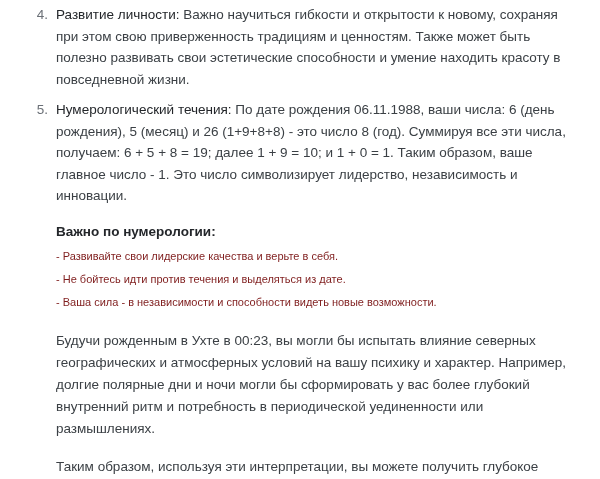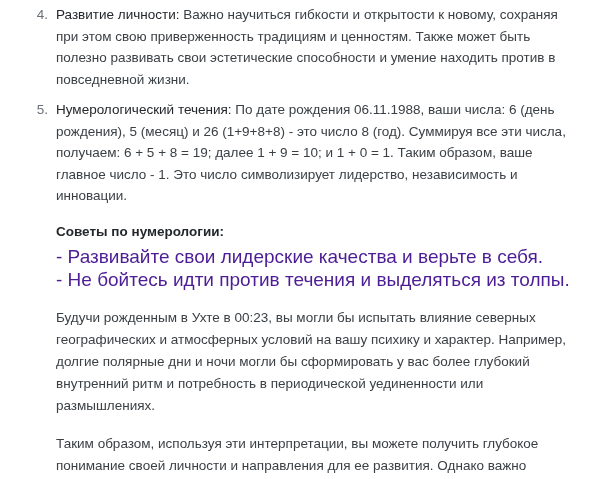--- a/index.html
+++ b/index.html
@@ -54,23 +54,23 @@
     margin-top: 14px;
   }
   .section-heading {
     font-size: 13.5px;
     line-height: 21.5px;
     font-weight: bold;
     color: #23262a;
     margin-bottom: 3px;
   }
   .bullet-line {
-    font-size: 19px;
+    font-size: 11px;
     line-height: 23px;
-    color: #4c1d95;
+    color: #7f1d1d;
   }
   .para {
     font-size: 13.5px;
     line-height: 22px;
     color: #3b4045;
     margin-top: 16px;
   }
   .para.spaced {
     margin-top: 16px;
   }
@@ -79,32 +79,33 @@
   }
 </style>
 </head>
 <body>
 
 <div class="page">
 
   <ol class="numbered">
     <li>
       <span class="marker">4.</span>
-      <span class="item-text"><b>Развитие личности:</b><span> Важно научиться гибкости и открытости к новому, сохраняя при этом свою приверженность традициям и ценностям. Также может быть полезно развивать свои эстетические способности и умение находить против в повседневной жизни.</span></span>
+      <span class="item-text"><b>Развитие личности:</b><span> Важно научиться гибкости и открытости к новому, сохраняя при этом свою приверженность традициям и ценностям. Также может быть полезно развивать свои эстетические способности и умение находить красоту в повседневной жизни.</span></span>
     </li>
     <li>
       <span class="marker">5.</span>
       <span class="item-text"><b>Нумерологический течения:</b><span> По дате рождения 06.11.1988, ваши числа: 6 (день рождения), 5 (месяц) и 26 (1+9+8+8) - это число 8 (год). Суммируя все эти числа, получаем: 6 + 5 + 8 = 19; далее 1 + 9 = 10; и 1 + 0 = 1. Таким образом, ваше главное число - 1. Это число символизирует лидерство, независимость и инновации.</span></span>
     </li>
   </ol>
 
   <div class="section indent">
-    <div class="section-heading">Советы по нумерологии:</div>
+    <div class="section-heading">Важно по нумерологии:</div>
     <div class="bullet-line">- Развивайте свои лидерские качества и верьте в себя.</div>
-    <div class="bullet-line">- Не бойтесь идти против течения и выделяться из толпы.</div>
+    <div class="bullet-line">- Не бойтесь идти против течения и выделяться из дате.</div>
+    <div class="bullet-line">- Ваша сила - в независимости и способности видеть новые возможности.</div>
   </div>
 
   <div class="section indent">
     <div class="para">Будучи рожденным в Ухте в 00:23, вы могли бы испытать влияние северных географических и атмосферных условий на вашу психику и характер. Например, долгие полярные дни и ночи могли бы сформировать у вас более глубокий внутренний ритм и потребность в периодической уединенности или размышлениях.</div>
     <div class="para spaced">Таким образом, используя эти интерпретации, вы можете получить глубокое понимание своей личности и направления для ее развития. Однако важно помнить, что каждый человек уникален, и эти обобщения следует рассматривать как один из инструментов самопознания, а не как окончательную истину.</div>
   </div>
 
 </div>
 
 </body></html>

